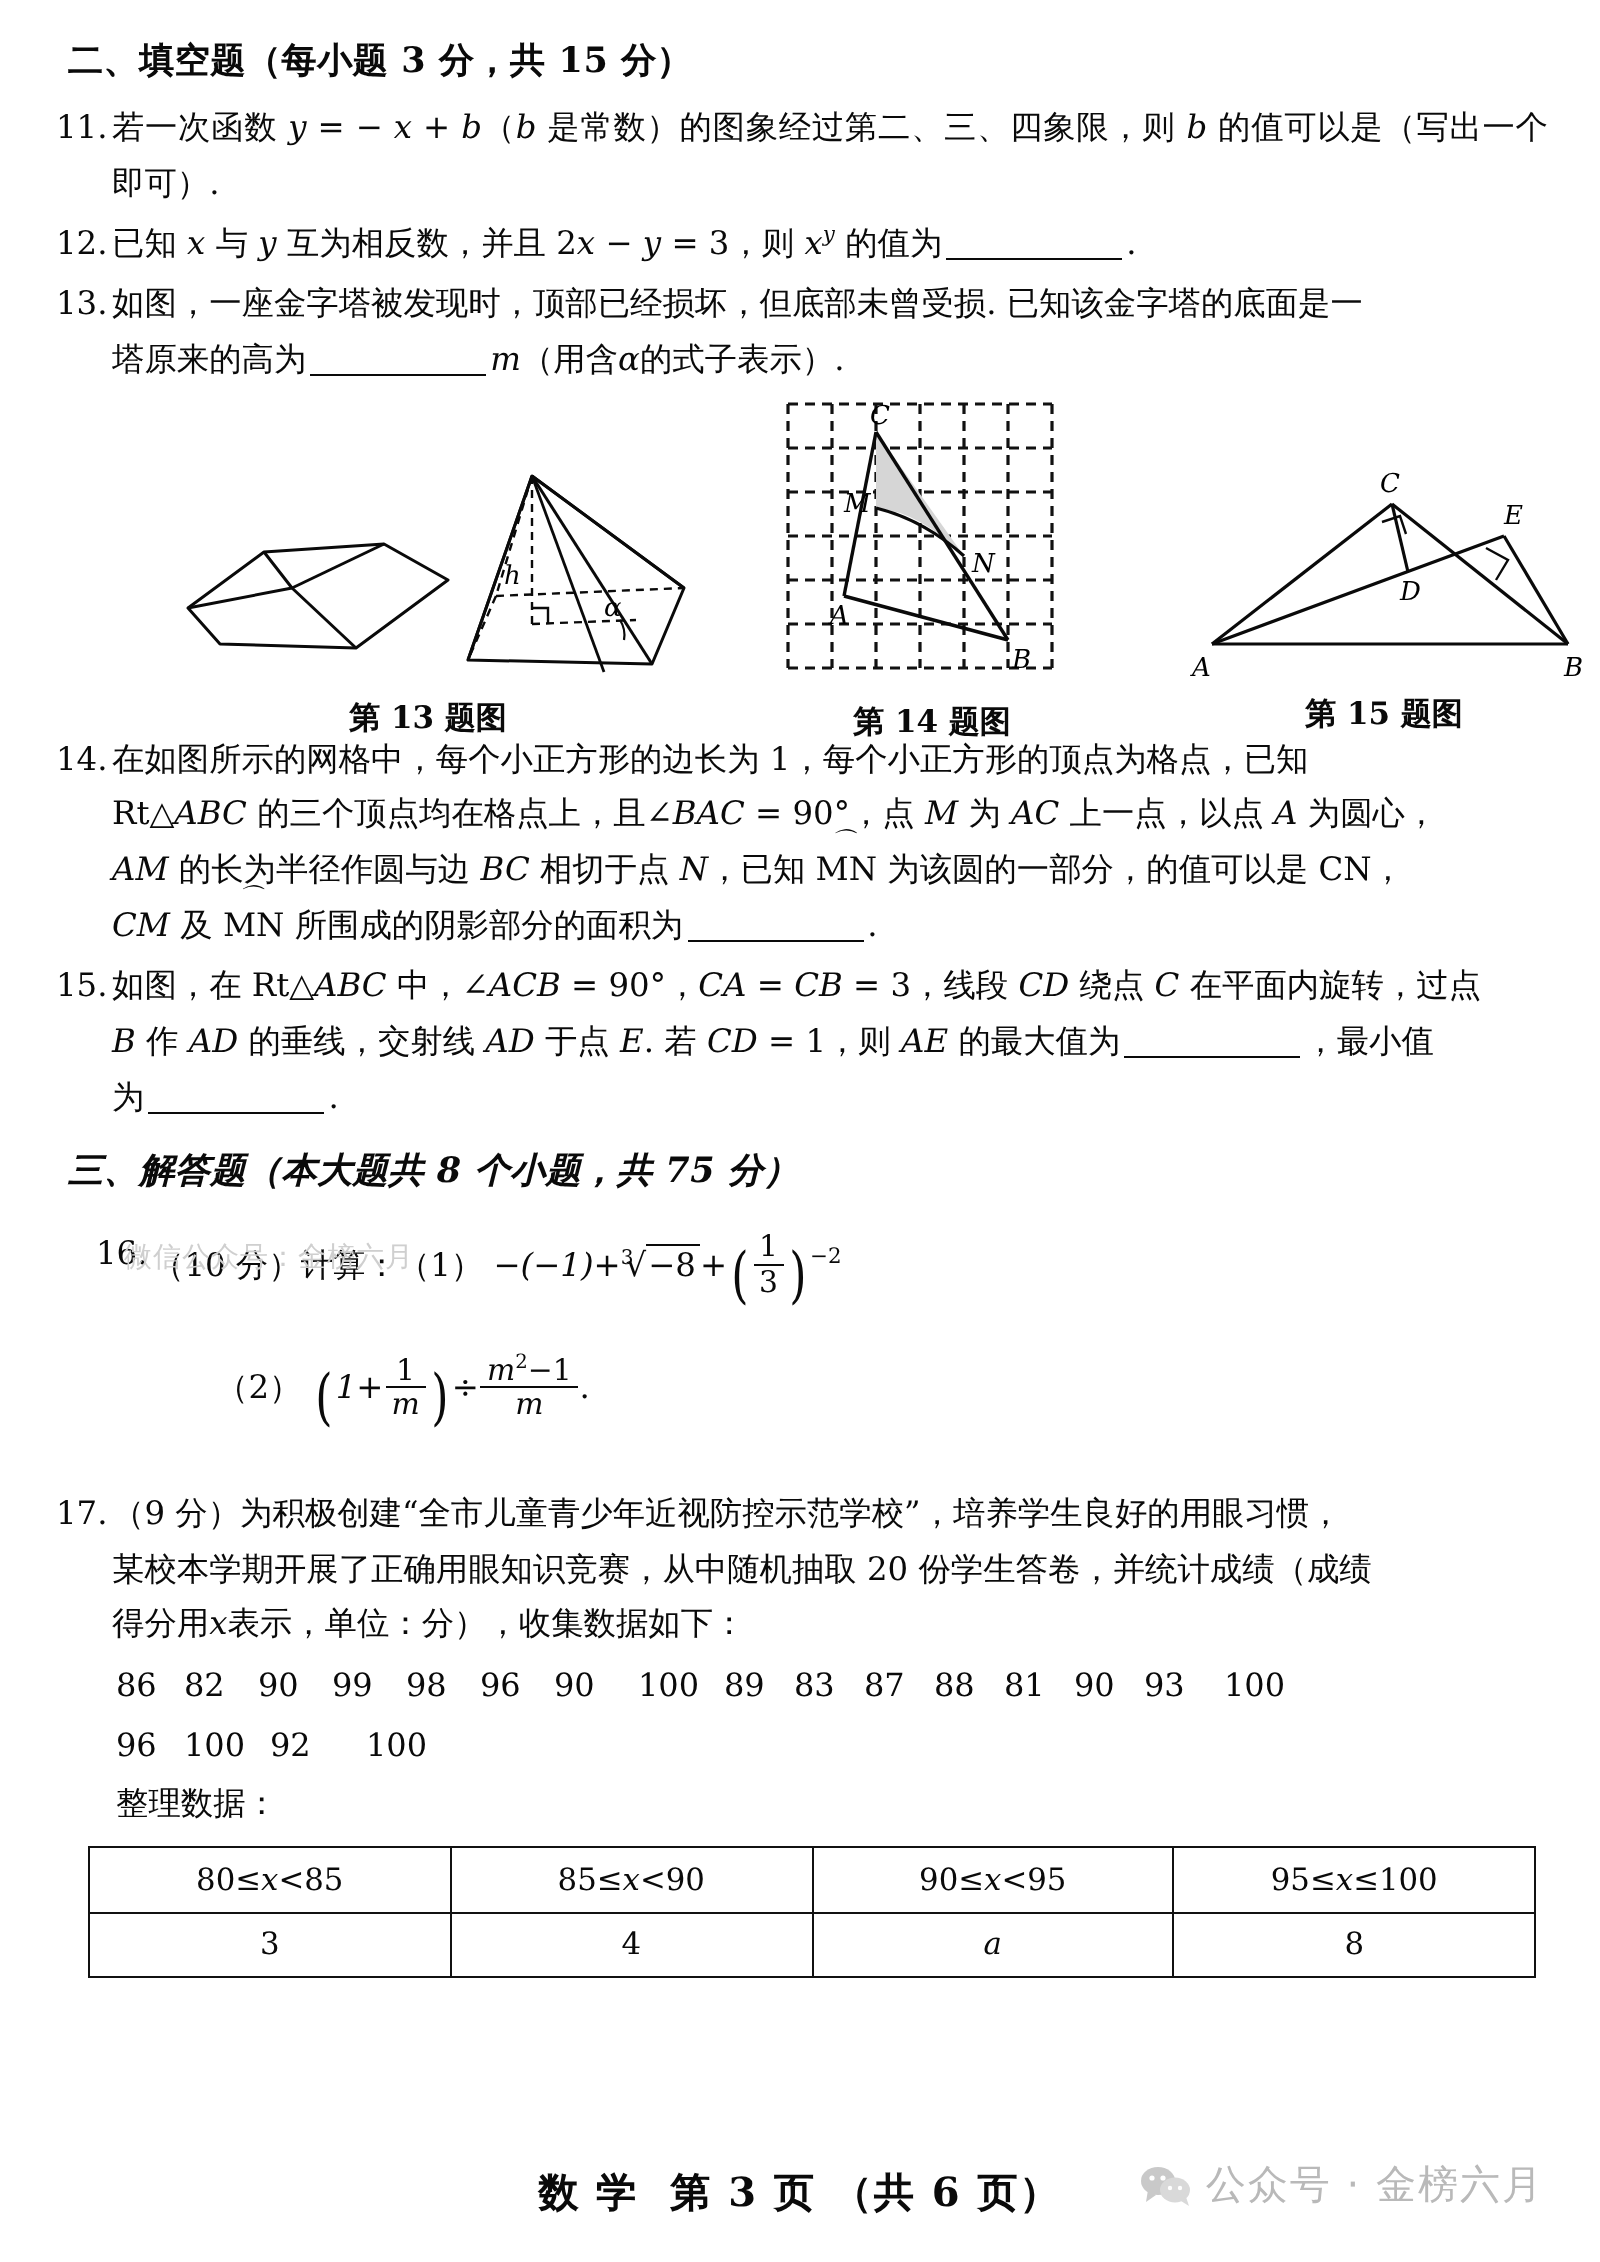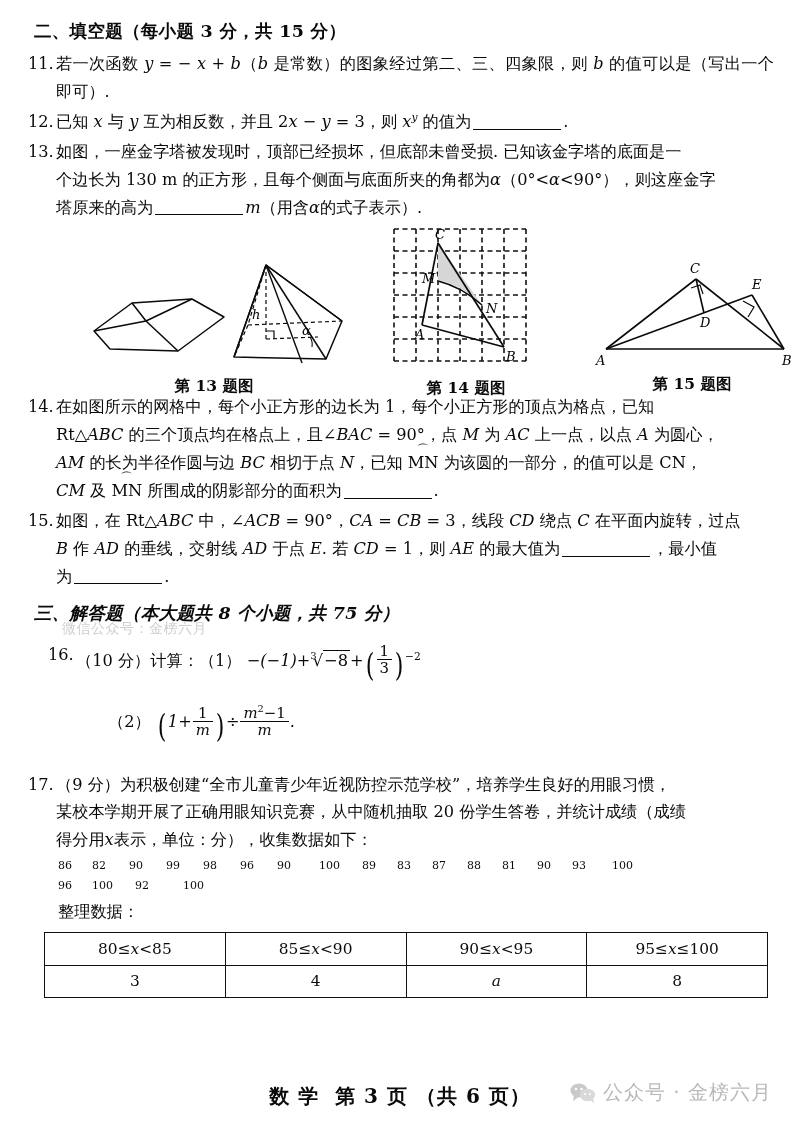--- a/index.html
+++ b/index.html
@@ -151,21 +151,21 @@
     color: #cfcfcf;
     font-size: 14px;
     letter-spacing: 0.5px;
     white-space: nowrap;
     pointer-events: none;
     font-family: "DejaVu Serif", "Liberation Serif", serif;
   }
   .wm1 { left: 62px; top: 620px; }
 
   .nums-row {
-    font-size: 11px;
+    font-size: 16px;
     line-height: 1.85;
     margin-left: 32px;
     letter-spacing: 0px;
   }
   .nums-row span { display: inline-block; }
   .label-line { font-size: 16.2px; line-height: 1.8; margin-left: 32px; }
 </style>
 </head>
 <body>
 
@@ -184,21 +184,20 @@
     <div class="q-num">12.</div>
     <div class="q-body">
       <span>已知 </span><i>x</i><span> 与 </span><i>y</i><span> 互为相反数，并且 2</span><i>x</i><span> − </span><i>y</i><span> = 3，则 </span><i>x</i><sup class="exp"><i>y</i></sup><span> 的值为</span><span class="blank"></span><span>.</span>
     </div>
   </div>
 
   <div class="q">
     <div class="q-num">13.</div>
     <div class="q-body">
       <p>如图，一座金字塔被发现时，顶部已经损坏，但底部未曾受损. 已知该金字塔的底面是一</p>
-      <p><span>个边长为 130 m 的正方形，且每个侧面与底面所夹的角都为</span><i>α</i><span>（0°&lt;</span><i>α</i><span>&lt;90°），则这座金字</span></p>
       <p><span>塔原来的高为</span><span class="blank"></span><i>m</i><span>（用含</span><i>α</i><span>的式子表示）.</span></p>
     </div>
   </div>
 
   <div class="figures">
 
     <div class="fig" style="left:48px; top:34px; width:280px;">
       <svg width="280" height="112" viewBox="0 0 280 112">
         <g fill="none" stroke="#0a0a0a" stroke-width="1.5" stroke-linejoin="round">
 

